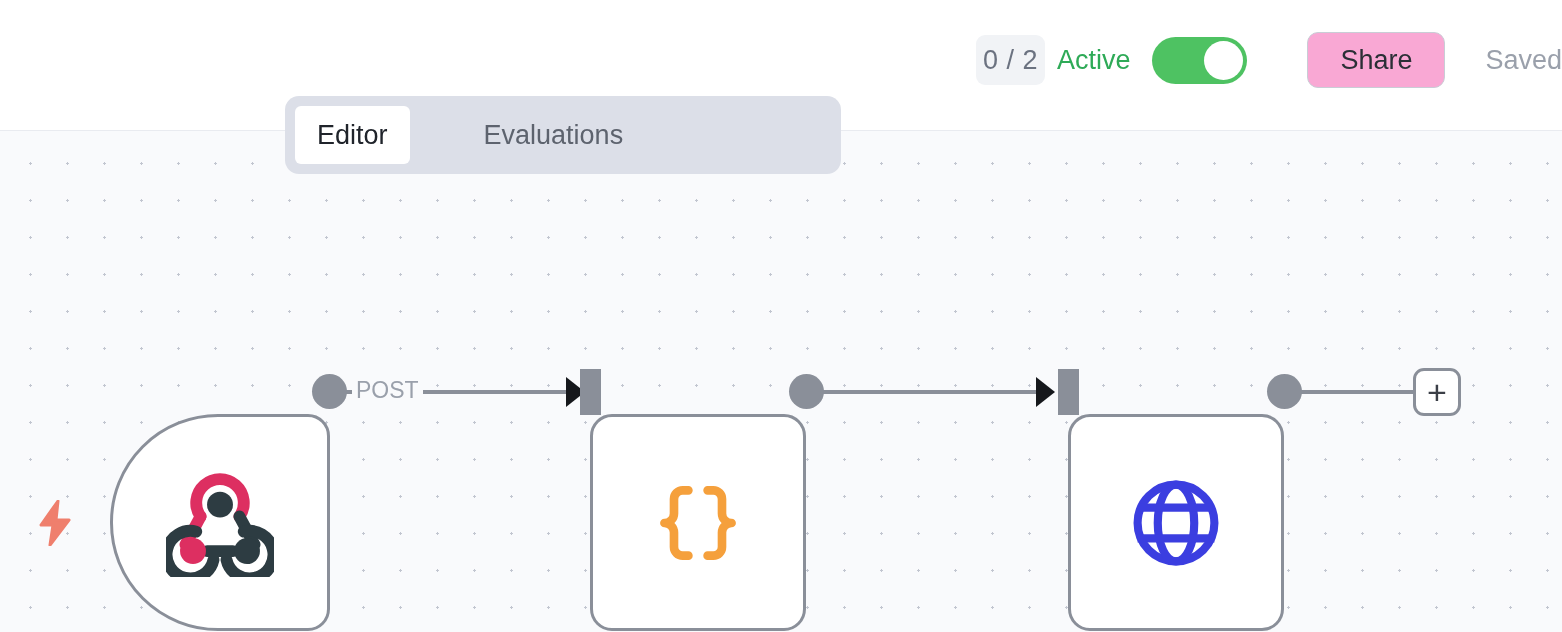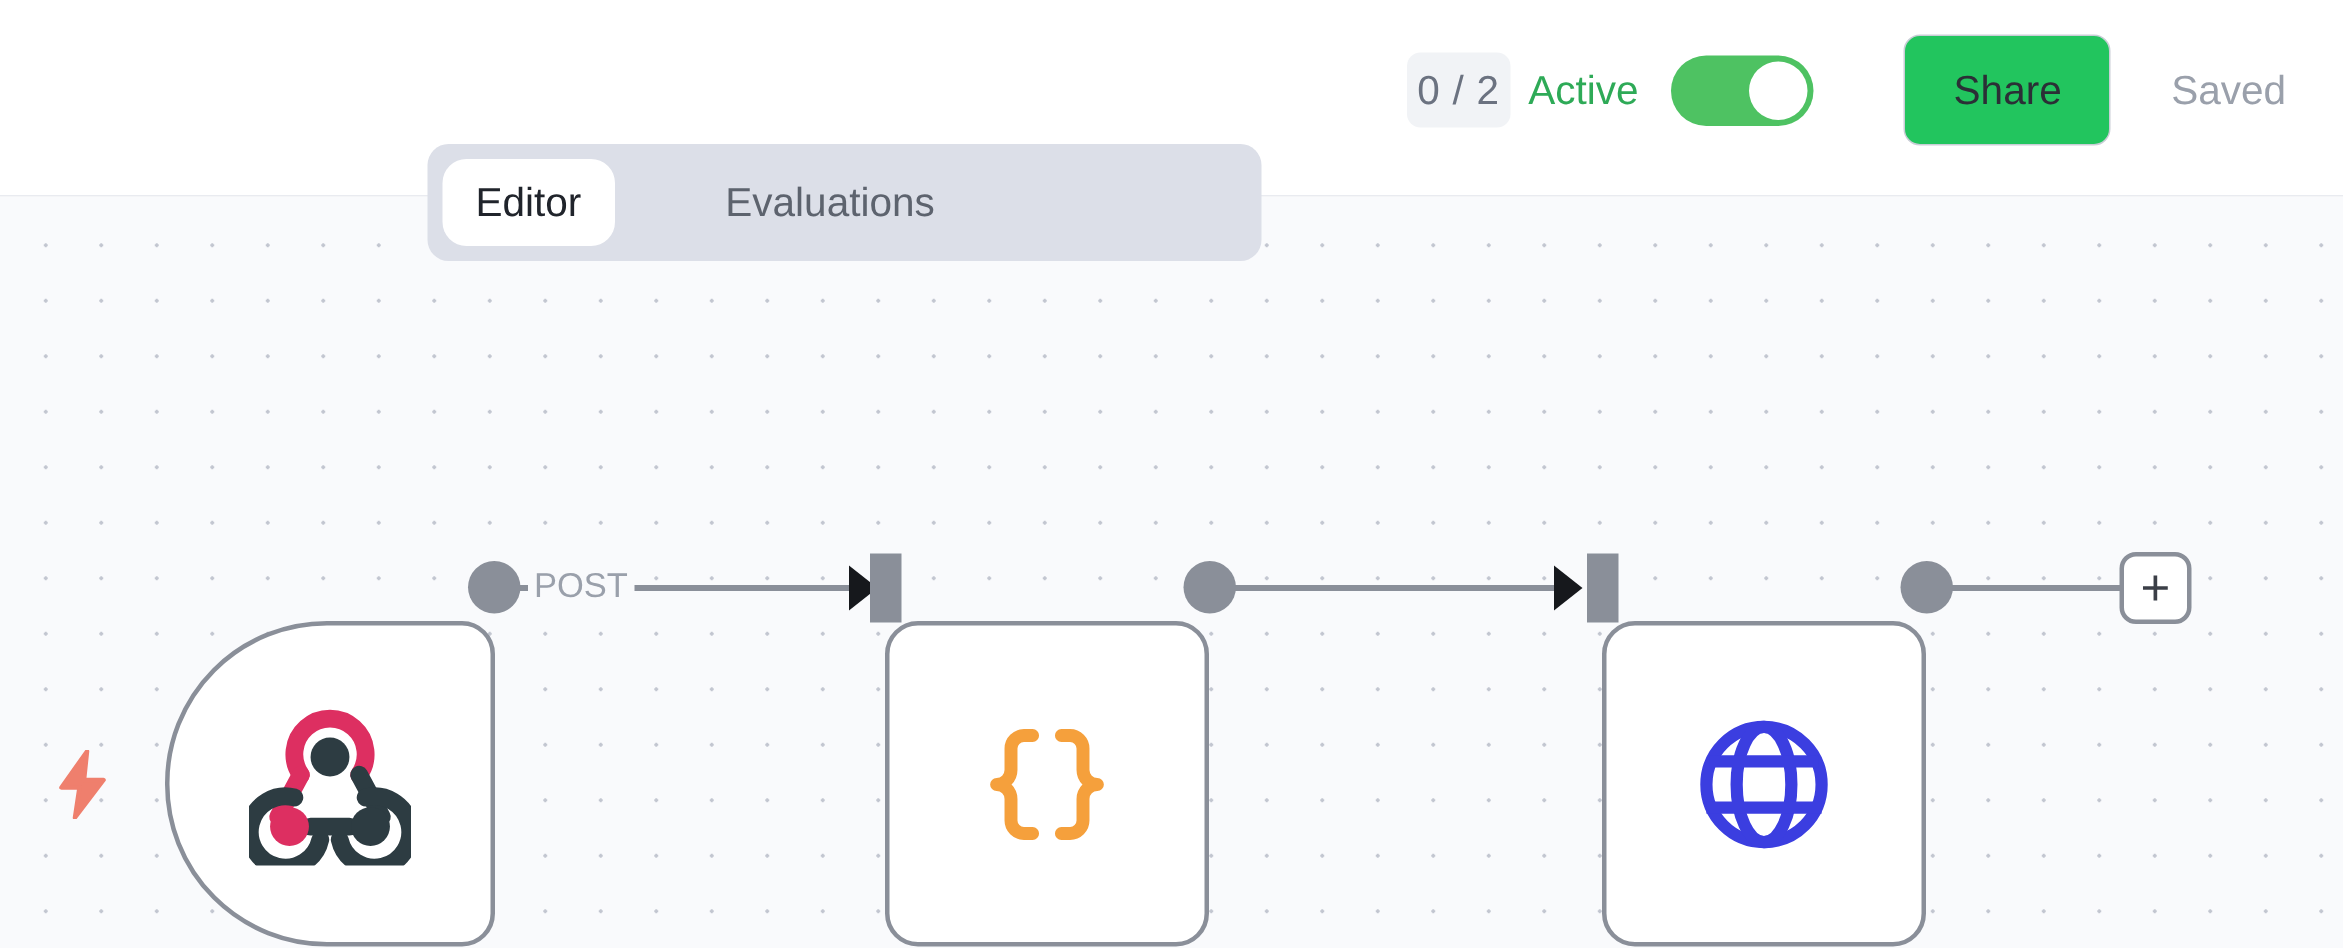--- a/index.html
+++ b/index.html
@@ -39,44 +39,44 @@
     width:95px; height:47px; border-radius:24px;
     background:#4ec262; position:relative; cursor:pointer;
   }
   .toggle-knob {
     position:absolute; right:4px; top:4px;
     width:39px; height:39px; border-radius:50%;
     background:#ffffff;
   }
   .share-btn {
     margin-left:60px;
-    width:138px; height:74px;
+    width:138px; height:56px;
     border:1.6px solid #c9cdd6; border-radius:11px;
-    background:#22c55e; color:#2b2f36; font-size:27px;
+    background:#f9a8d4; color:#2b2f36; font-size:27px;
     font-family:"Liberation Sans", sans-serif;
     cursor:pointer;
     display:flex; align-items:center; justify-content:center;
   }
   .saved-label {
-    margin-left:40px; margin-right:38px;
+    margin-left:40px; 
     color:#9aa0ab; font-size:27px;
   }
 
   
   .tabbar {
     position:absolute; left:285px; top:96px;
     width:556px; height:78px;
     background:#dcdfe8; border-radius:14px;
     display:flex; align-items:center; padding:0 0 0 10px;
     z-index:6;
   }
   .tab {
     font-size:27px; color:#5d636e; cursor:pointer;
     height:58px; display:flex; align-items:center;
-    padding:0 22px; border-radius:16px;
+    padding:0 22px; border-radius:6px;
     white-space:nowrap;
   }
   .tab.active {
     background:#ffffff; color:#20242b;
   }
   .tab-gap { width:26px; }
 
   
   .canvas {
     position:absolute; left:0; top:131px;

